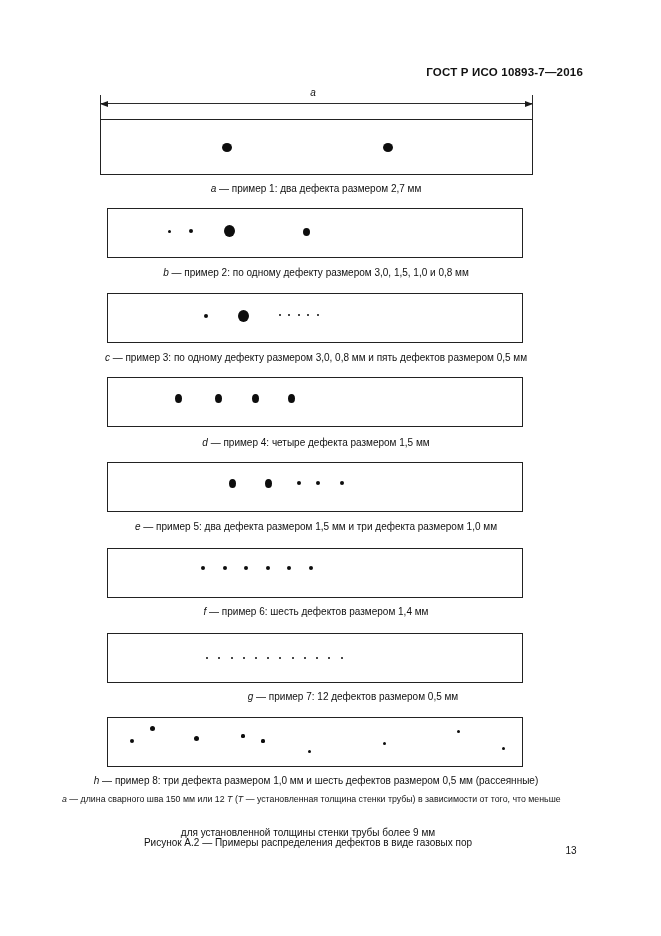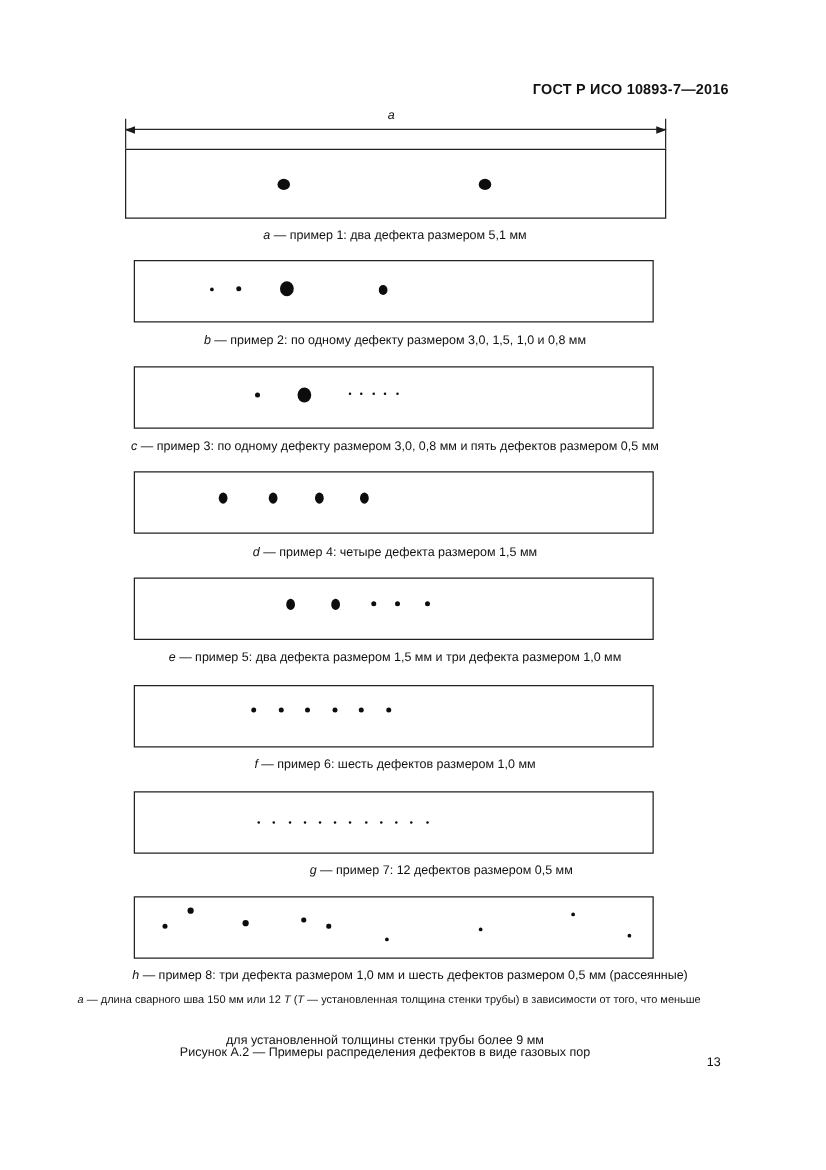--- a/index.html
+++ b/index.html
@@ -43,21 +43,21 @@
   
   .caption{position:absolute;left:0;width:632px;text-align:center;font-size:10px;white-space:nowrap;}
   .caption i{font-style:italic;}
   #cap-a{top:183px;}
   #cap-b{top:267px;}
   #cap-c{top:352px;}
   #cap-d{top:437px;}
   #cap-e{top:521px;}
   #cap-f{top:606px;}
   #cap-g{top:691px;margin-left:37px;}
-  #cap-h{top:775px;margin-left:12px;}
+  #cap-h{top:775px;}
 
   .footnote{position:absolute;left:62px;top:794px;font-size:8.8px;white-space:nowrap;color:#151515;}
   .footnote i{font-style:italic;}
   .figcap{position:absolute;left:0;width:616px;text-align:center;font-size:10px;}
   #figcap1{top:837px;}
   #figcap2{top:827px;}
   .pagenum{position:absolute;left:556px;top:845px;width:30px;text-align:center;font-size:10px;}
 </style>
 </head>
 <body>
@@ -125,26 +125,26 @@
     <span class="dot" style="left: 149.5px; top: 725.5px; width: 5px; height: 5px;"></span>
     <span class="dot" style="left: 193.5px; top: 735.5px; width: 5px; height: 5px;"></span>
     <span class="dot" style="left: 241.4px; top: 734.4px; width: 3.2px; height: 3.2px;"></span>
     <span class="dot" style="left: 261.4px; top: 739.4px; width: 3.2px; height: 3.2px;"></span>
     <span class="dot" style="left: 307.5px; top: 749.5px; width: 3px; height: 3px;"></span>
     <span class="dot" style="left: 382.5px; top: 741.5px; width: 3px; height: 3px;"></span>
     <span class="dot" style="left: 456.5px; top: 729.5px; width: 3px; height: 3px;"></span>
     <span class="dot" style="left: 501.5px; top: 746.5px; width: 3px; height: 3px;"></span>
   </div>
 
-<div class="caption" id="cap-a"><i>a</i> <span>— пример 1:  два дефекта размером 5,1 мм</span></div>
+<div class="caption" id="cap-a"><i>a</i> <span>— пример 1:  два дефекта размером 2,7 мм</span></div>
 <div class="caption" id="cap-b"><i>b</i> <span>— пример 2:  по одному дефекту размером 3,0, 1,5, 1,0 и 0,8 мм</span></div>
 <div class="caption" id="cap-c"><i>c</i> <span>— пример 3:  по одному дефекту размером 3,0, 0,8 мм и пять дефектов размером 0,5 мм</span></div>
 <div class="caption" id="cap-d"><i>d</i> <span>— пример 4:  четыре дефекта размером 1,5 мм</span></div>
 <div class="caption" id="cap-e"><i>e</i> <span>— пример 5:  два дефекта размером 1,5 мм и три дефекта размером 1,0 мм</span></div>
-<div class="caption" id="cap-f"><i>f</i> <span>— пример 6: шесть дефектов размером 1,0 мм</span></div>
+<div class="caption" id="cap-f"><i>f</i> <span>— пример 6: шесть дефектов размером 1,4 мм</span></div>
 <div class="caption" id="cap-g"><i>g</i> <span>— пример 7: 12 дефектов размером 0,5 мм</span></div>
 <div class="caption" id="cap-h"><i>h</i> <span>— пример 8: три дефекта размером 1,0 мм и шесть дефектов размером 0,5 мм (рассеянные)</span></div>
 
 <div class="footnote"><i>a</i> <span>— длина сварного шва 150 мм или 12 </span><i>T</i><span> (</span><i>T</i><span> — установленная толщина стенки трубы) в зависимости от того, что меньше</span></div>
 
 <div class="figcap" id="figcap1">Рисунок А.2 — Примеры распределения дефектов в виде газовых пор</div>
 <div class="figcap" id="figcap2">для установленной толщины стенки трубы более 9 мм</div>
 
 <div class="pagenum">13</div>
 

